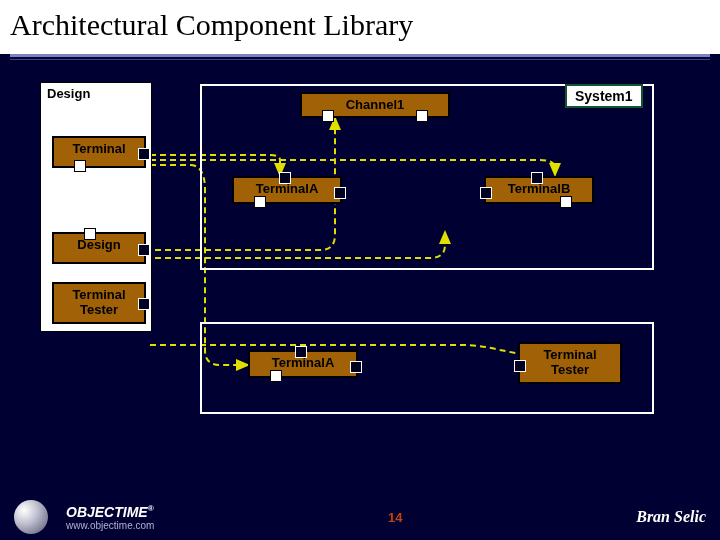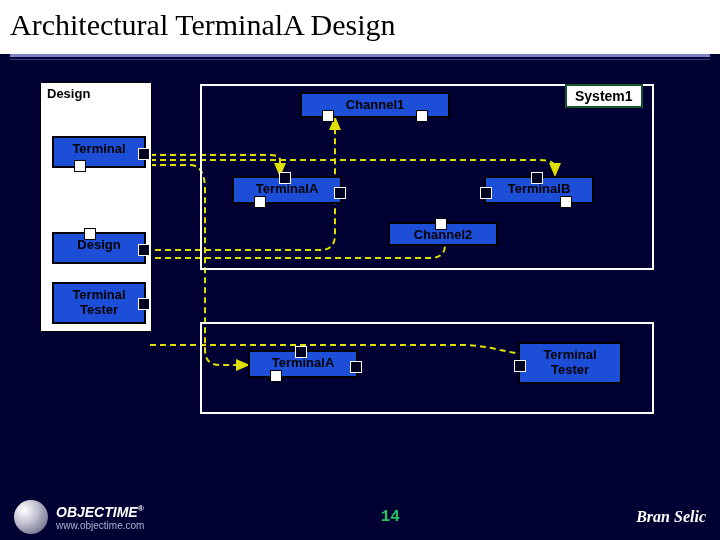--- a/index.html
+++ b/index.html
@@ -1,41 +1,41 @@
 <!DOCTYPE html>
 <html><head>
 <meta charset="utf-8">
 <style>
 body{margin:0;background:#000033;font-family:"Times New Roman",serif;color:#000;width:720px;height:540px;overflow:hidden;position:relative}
 .title{color:#000;background:#fff;font-size:30px;padding:8px 10px 12px;font-weight:normal}
 .hr1{height:3px;background:#8080c0;margin:0 10px}
 .hr2{height:1px;background:#404080;margin:2px 10px 0}
 .stage{position:relative;height:420px}
 .box{position:absolute;background:#fff;border:1px solid #000;font-family:Arial,sans-serif;font-size:13px;font-weight:bold;text-align:left;padding:3px 6px;box-sizing:border-box}
-.comp{background:#1d4ed8;border:2px solid #000}
+.comp{background:#a16207;border:2px solid #000}
 .comp .lbl{display:block;text-align:center;font-family:Arial,sans-serif;font-weight:bold;font-size:13px}
 .sysframe{position:absolute;border:2px solid #fff;background:transparent}
 .syslabel{position:absolute;background:#fff;border:2px solid #14532d;font-family:Arial,sans-serif;font-weight:bold;font-size:14px;padding:2px 8px}
 .port{position:absolute;width:10px;height:10px;background:#000020;border:1px solid #fff}
 .port.w{background:#fff;border:1px solid #000}
 .footer{position:absolute;bottom:6px;left:0;right:0;display:flex;align-items:center;justify-content:space-between;padding:0 14px}
-.logo{display:flex;align-items:center;gap:8px}
+.logo{display:flex;align-items:center;gap:18px}
 .logo-text{font-family:Arial,sans-serif;font-weight:bold;font-style:italic;color:#fff;font-size:14px}
 .logo-text small{display:block;font-size:10px;font-weight:normal;font-style:normal;color:#b0b0d0}
-.pagenum{color:#22c55e;font-family:Liberation Mono, monospace;font-weight:bold;font-size:16px}
+.pagenum{color:#c2410c;font-family:Liberation Sans, sans-serif;font-weight:bold;font-size:13px}
 .author{color:#fff;font-family:"Times New Roman",serif;font-style:italic;font-weight:bold;font-size:16px}
 svg.arrows{position:absolute;top:0;left:0;width:720px;height:420px;pointer-events:none}
 .dash{stroke:#e0e000;stroke-width:2;stroke-dasharray:6 4;fill:none}
 .ah{fill:#e0e000}
 .logo-ball{width:34px;height:34px;border-radius:50%;background:radial-gradient(circle at 30% 30%,#fff,#c0c0d0 40%,#505070);position:relative}
 </style>
 </head>
 <body>
 
-<div class="title">Architectural TerminalA Design</div>
+<div class="title">Architectural Component Library</div>
 <div class="hr1"></div>
 <div class="hr2"></div>
 
 <div class="stage">
 
   <svg class="arrows">
     <defs>
       <marker id="ah" markerWidth="8" markerHeight="8" refX="6" refY="3" orient="auto">
           <path class="ah" d="M0,0 L7,3 L0,6 Z"></path>
         </marker>
@@ -78,24 +78,20 @@
     <div class="port" style="left:45px;top:-6px"></div>
     <div class="port" style="right:-6px;top:9px"></div>
     <div class="port w" style="left:20px;bottom:-6px"></div>
   </div>
   <div class="box comp" style="left:484px;top:116px;width:110px;height:28px">
       <span class="lbl">TerminalB</span>
     <div class="port" style="left:45px;top:-6px"></div>
     <div class="port" style="left:-6px;top:9px"></div>
     <div class="port w" style="right:20px;bottom:-6px"></div>
   </div>
-  <div class="box comp" style="left:388px;top:162px;width:110px;height:24px">
-      <span class="lbl">Channel2</span>
-    <div class="port w" style="left:45px;top:-6px"></div>
-  </div>
 
   <div class="sysframe" style="left:200px;top:262px;width:450px;height:88px"></div>
   <div class="box comp" style="left:248px;top:290px;width:110px;height:28px">
       <span class="lbl">TerminalA</span>
     <div class="port" style="right:-6px;top:9px"></div>
     <div class="port w" style="left:20px;bottom:-6px"></div>
     <div class="port" style="left:45px;top:-6px"></div>
   </div>
   <div class="box comp" style="left:518px;top:282px;width:104px;height:42px;white-space:pre-line"><span class="lbl">Terminal
 Tester</span>

